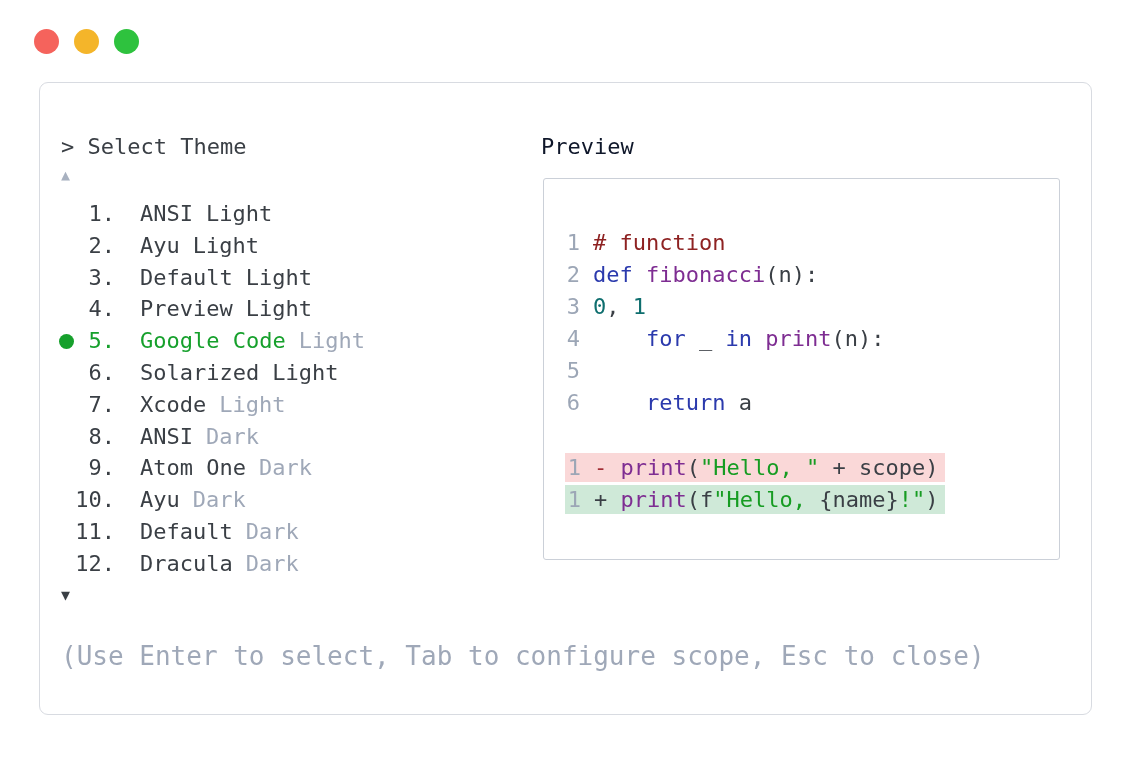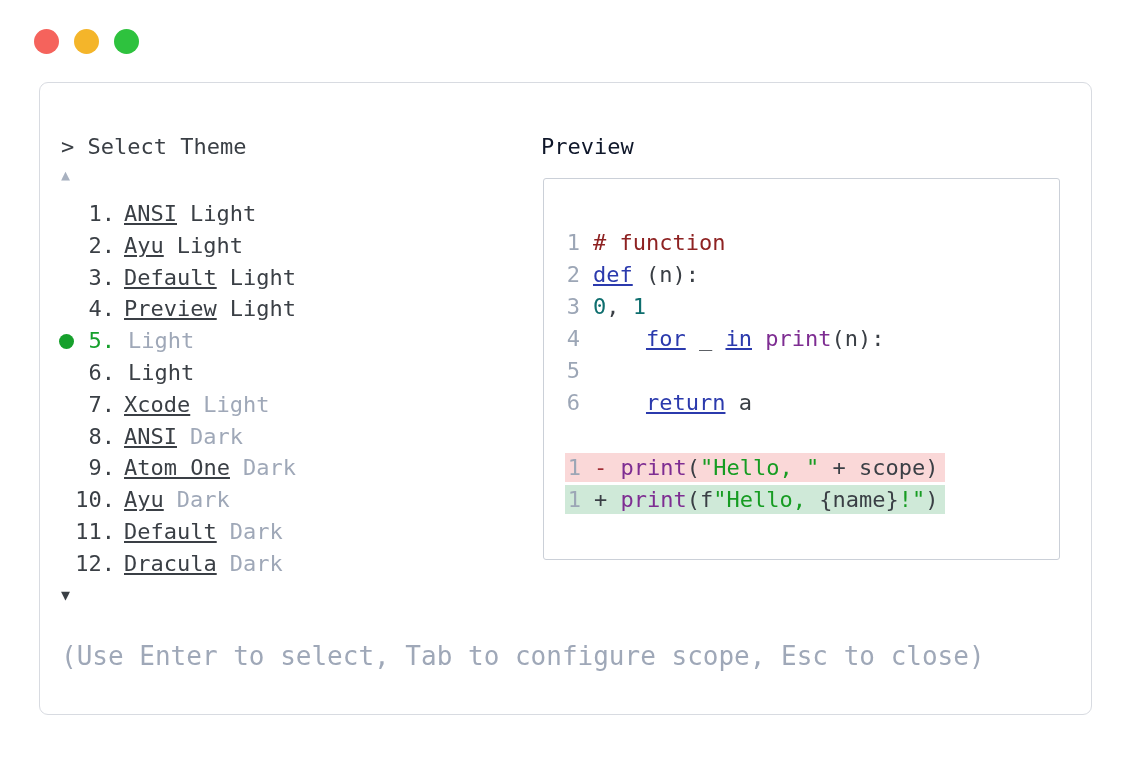--- a/index.html
+++ b/index.html
@@ -26,21 +26,21 @@
   .arrow.up   { color:#a8b1c0; }
   .arrow.down { color:#3a3f45; }
 
   .theme-list { margin-top:11px; }
   .item { display:flex; height:31.8px; line-height:31.8px; font-size:22px; color:#3a3f45; }
   .item span { white-space:pre; }
   .marker { width:14px; position:relative; }
   .dot { position:absolute; left:-2px; top:8.5px; width:15px; height:15px;
          border-radius:50%; background:#16a02c; }
   .num { width:40px; text-align:right; }
-  .name { margin-left:9px;text-decoration:underline; }
+  .name { margin-left:25px; }
   .variant { margin-left:13px; }
   .item.muted-variant .variant { color:#9fa8b8; }
   .item.selected .num, .item.selected .name { color:#16a02c; }
   .item.selected .variant { color:#9fa8b8; }
 
   .arrow-down-row { margin-top:3px; }
 
   .footer { position:absolute; left:21px; bottom:42px; font-size:26px;
             line-height:32px; color:#9fa8b8; white-space:pre; }
 
@@ -50,21 +50,21 @@
   .preview-box { position:absolute; left:503px; top:95px; width:517px; height:382px;
                  border:1.5px solid #cbd0d8; border-radius:3px; background:#fff;
                  padding-top:48px; overflow:hidden; }
 
   .code-line { display:flex; align-items:center; height:32px; line-height:32px;
                font-size:22px; color:#3a3f45; padding-left:22px; }
   .code-line span { white-space:pre; }
   .lnum { display:inline-block; width:14px; text-align:right; color:#9ca6b6;
           margin-right:13px; flex:none; }
   .tk-comment { color:#8e2222;text-align:right; }
-  .tk-kw      { color:#2b3aad;text-decoration:underline; }
+  .tk-kw      { color:#2b3aad; }
   .tk-fn      { color:#7e2d92; }
   .tk-lit     { color:#0e6e6e; }
   .tk-str     { color:#169c22; }
   .tk-minus   { color:#a12d35; }
   .tk-plus    { color:#3a3f45; }
 
   .code-line.diff { padding-left:0; }
   .chunk { display:inline-flex; align-items:center; height:29px; line-height:29px;
            margin-left:21px; padding:0 7px 0 1px; }
   .chunk .lnum { margin-left:1px; }
@@ -117,26 +117,28 @@
       <div class="item">
         <span class="marker"></span>
         <span class="num">4.</span>
         <span class="name">Preview</span>
         <span class="variant">Light</span>
       </div>
 
       <div class="item selected muted-variant">
         <span class="marker"><span class="dot"></span></span>
         <span class="num">5.</span>
+        <span class="name">Google Code</span>
         <span class="variant">Light</span>
       </div>
 
       <div class="item">
         <span class="marker"></span>
         <span class="num">6.</span>
+        <span class="name">Solarized</span>
         <span class="variant">Light</span>
       </div>
 
       <div class="item muted-variant">
         <span class="marker"></span>
         <span class="num">7.</span>
         <span class="name">Xcode</span>
         <span class="variant">Light</span>
       </div>
 
@@ -186,20 +188,21 @@
 
     <div class="code-line">
       <span class="lnum">1</span>
       <span class="tk-comment"># function</span>
     </div>
 
     <div class="code-line">
       <span class="lnum">2</span>
       <span class="tk-kw">def</span>
       <span> </span>
+      <span class="tk-fn">fibonacci</span>
       <span>(n):</span>
     </div>
 
     <div class="code-line">
       <span class="lnum">3</span>
       <span class="tk-lit">0</span>
       <span>, </span>
       <span class="tk-lit">1</span>
     </div>
 

